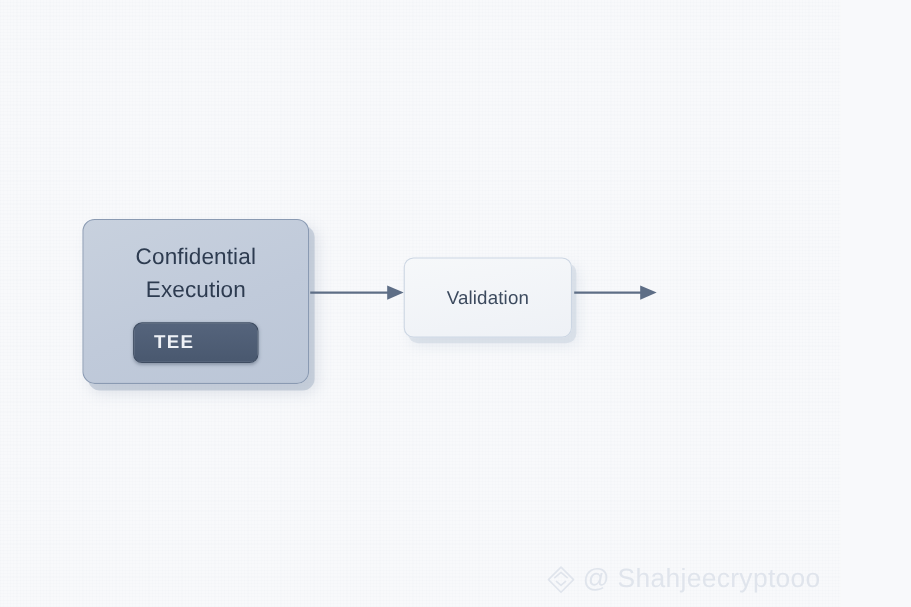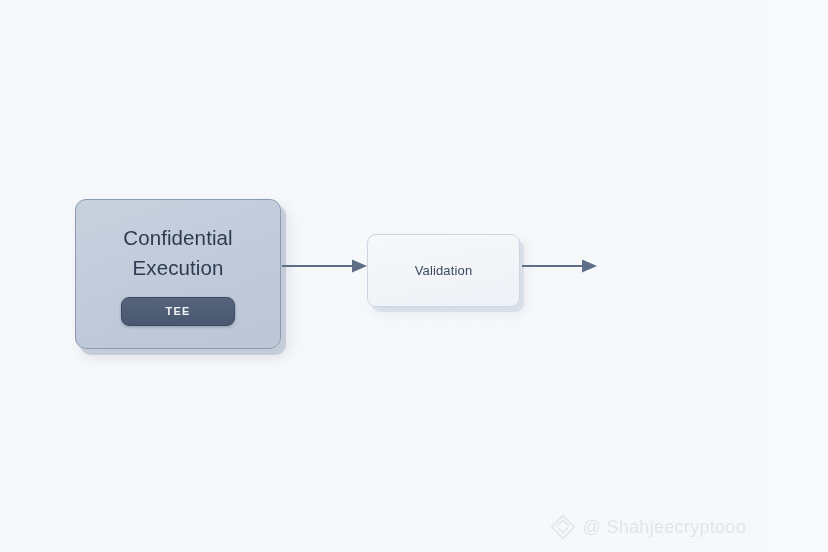--- a/index.html
+++ b/index.html
@@ -62,38 +62,37 @@
   
   #tee-badge {
     margin-top: 12px;
     min-width: 76px;
     padding: 7px 18px 8px 18px;
     background: linear-gradient(180deg, #526display 0%, #4c5c74 100%);
     background: linear-gradient(180deg, #55647c 0%, #49586f 100%);
     border: 1px solid #3e4c61;
     border-radius: 8px;
     color: #eef1f6;
-    font-size: 11px;
+    font-size: 17px;
     font-weight: 700;
     letter-spacing: 1.2px;
-    text-align: center;
     box-shadow: 0 1px 3px rgba(45,59,80,0.35);
   }
 
   
   .node-light {
     background: linear-gradient(170deg, #f6f8fa 0%, #eef1f6 100%);
     border: 1.4px solid #ccd6e3;
     border-radius: 9px;
     box-shadow: 4px 5px 0 0 rgba(196,206,220,0.45),
                 6px 7px 12px 0 rgba(150,165,190,0.16);
   }
   .node-light .node-label {
     color: #3c4a5e;
-    font-size: 13px;
+    font-size: 17px;
     line-height: 26px;
     font-weight: 400;
     letter-spacing: 0.15px;
     white-space: nowrap;
   }
   #node-validation {
     left: 367px;
     top: 234px;
     width: 153px;
     height: 73px;
@@ -122,21 +121,21 @@
     bottom: 12px;
     display: flex;
     align-items: center;
     gap: 7px;
     opacity: 0.95;
     user-select: none;
   }
   #watermark-logo-icon { display: block; }
   #watermark-text {
     color: #dfe4ec;
-    font-size: 18px;
+    font-size: 24px;
     font-weight: 400;
     letter-spacing: 0.3px;
     line-height: 1;
     white-space: nowrap;
   }
 </style>
 </head>
 <body>
 
 <div id="canvas">

